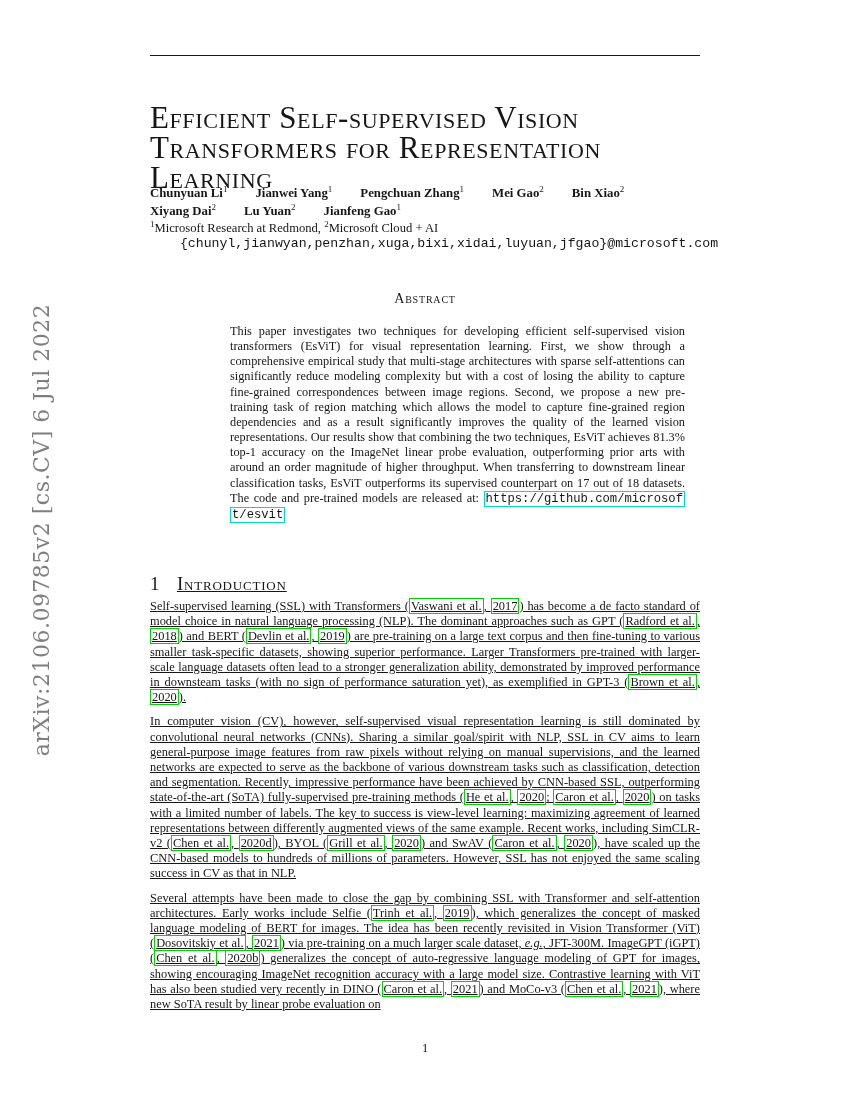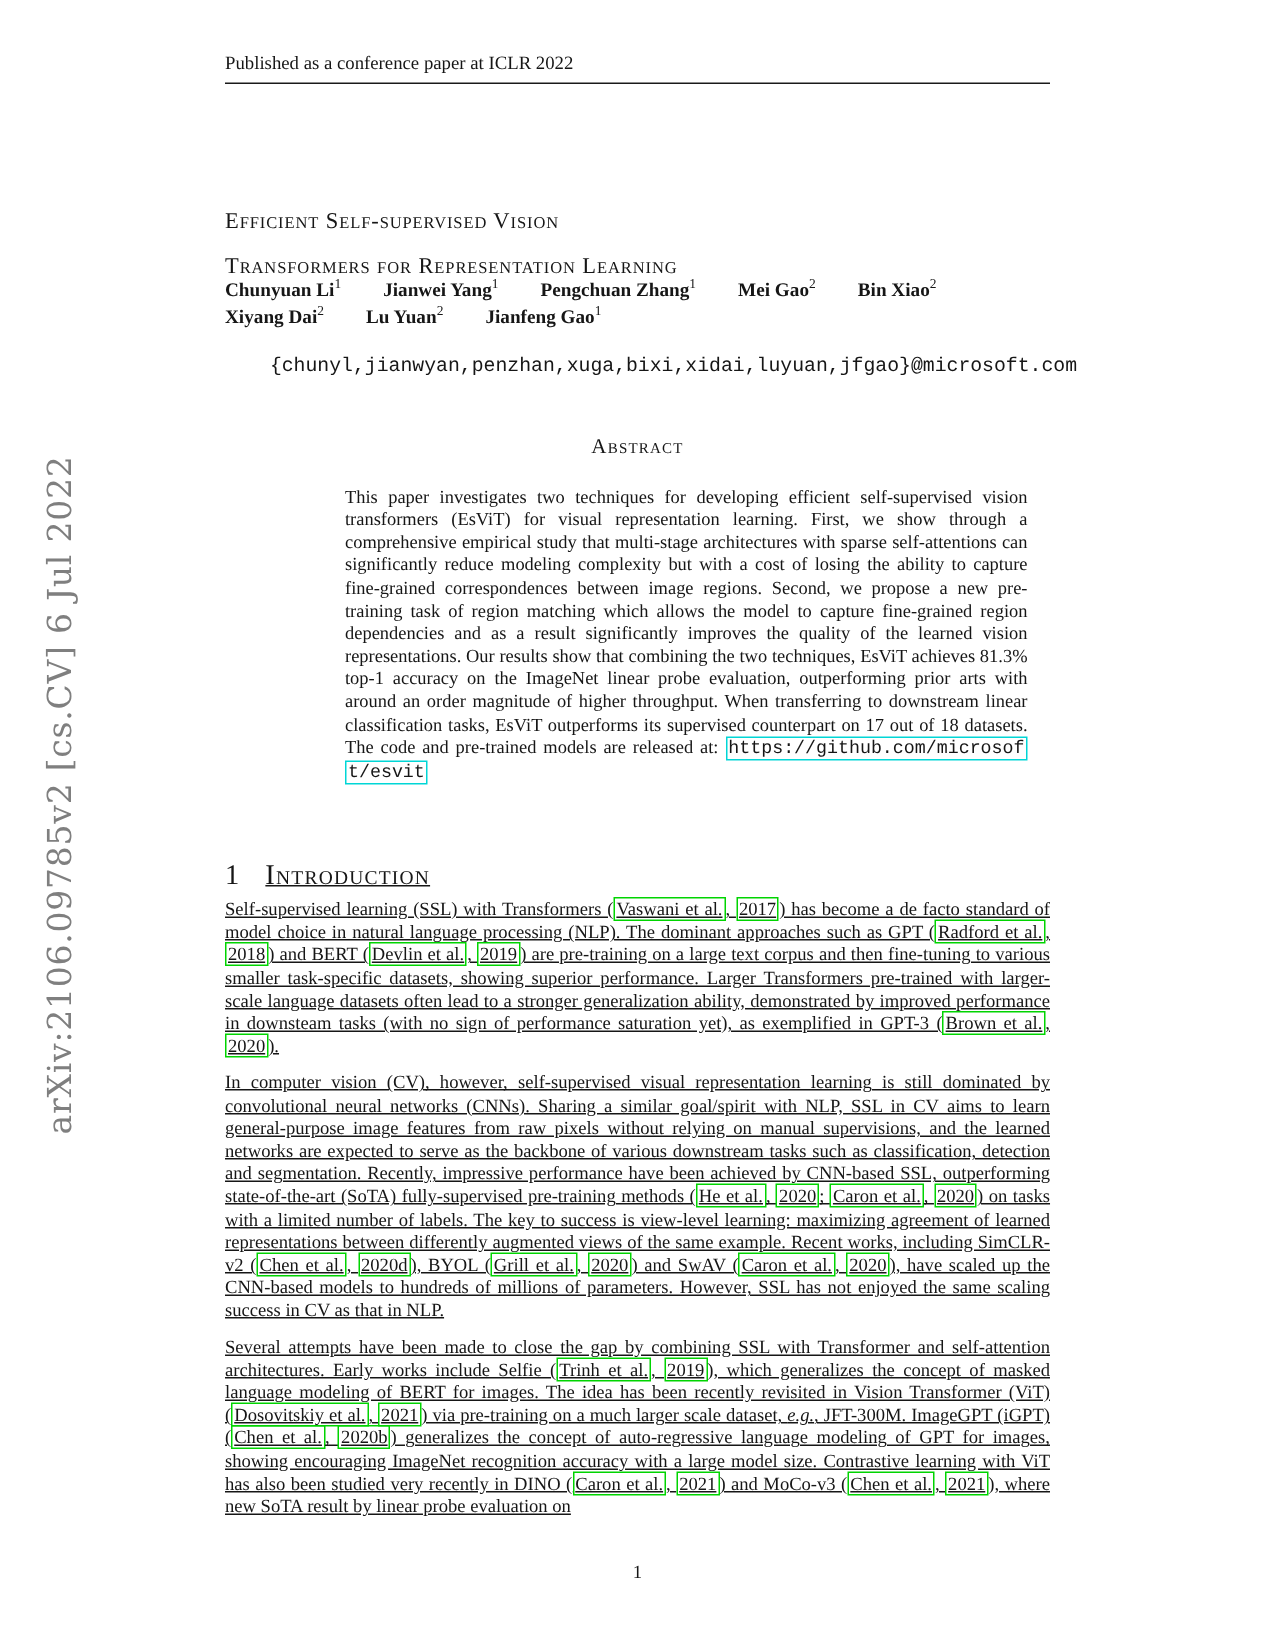--- a/index.html
+++ b/index.html
@@ -28,22 +28,22 @@
     transform: translate(-50%, -50%) rotate(-90deg);
     transform-origin: center;
     white-space: nowrap;
     font-family: "DejaVu Serif", serif;
     font-size: 22px;
     color: var(--watermark-color);
     letter-spacing: 0.5px;
   }
   .title {
     position: absolute; left: 150px; top: 103px; width: 560px;
-    font-size: 15px; line-height: 30px;
-    font-variant: small-caps; letter-spacing: 0.6px; margin-top: 30px;
+    font-size: 31px; line-height: 30px;
+    font-variant: small-caps; letter-spacing: 0.6px;
   }
   .authors {
     position: absolute; left: 150px; top: 185px; width: 568px;
     font-size: 12.8px; line-height: 17.5px; font-weight: bold;
     display: flex; flex-wrap: wrap; column-gap: 28px;
   }
   .author sup { font-weight: normal; }
   sup { font-size: 9px; line-height: 0; vertical-align: super; }
   .affiliation {
     position: absolute; left: 150px; top: 221px; width: 560px;
@@ -90,41 +90,41 @@
   .page-number {
     position: absolute; left: 0; top: 1041px; width: 850px;
     text-align: center; font-size: 12.5px;
   }
 </style>
 </head>
 <body>
 
 <div class="page" style="--cite-color: #00d400; --url-color: #00d6d6; --watermark-color: #7f7f7f;">
 
-  <div class="header">Published as a conference paper at ICLR 2022</div>
   <div class="header-rule"></div>
 
   <div class="watermark">arXiv:2106.09785v2  [cs.CV]  6 Jul 2022</div>
 
   <div class="title">
     <div>Efficient Self-supervised Vision</div>
     <div>Transformers for Representation Learning</div>
   </div>
 
   <div class="authors">
       <span class="author">Chunyuan Li<sup>1</sup></span>
       <span class="author">Jianwei Yang<sup>1</sup></span>
       <span class="author">Pengchuan Zhang<sup>1</sup></span>
       <span class="author">Mei Gao<sup>2</sup></span>
       <span class="author">Bin Xiao<sup>2</sup></span>
       <span class="author">Xiyang Dai<sup>2</sup></span>
       <span class="author">Lu Yuan<sup>2</sup></span>
       <span class="author">Jianfeng Gao<sup>1</sup></span>
     </div>
 
+  <div class="affiliation"><sup>1</sup>Microsoft Research at Redmond, <sup>2</sup>Microsoft Cloud + AI</div>
 
   <div class="email">{chunyl,jianwyan,penzhan,xuga,bixi,xidai,luyuan,jfgao}@microsoft.com</div>
 
   <div class="abstract-heading">Abstract</div>
 
   <div class="abstract-body">This paper investigates two techniques for developing efficient self-supervised vision transformers (EsViT) for visual representation learning. First, we show through a comprehensive empirical study that multi-stage architectures with sparse self-attentions can significantly reduce modeling complexity but with a cost of losing the ability to capture fine-grained correspondences between image regions. Second, we propose a new pre-training task of region matching which allows the model to capture fine-grained region dependencies and as a result significantly improves the quality of the learned vision representations. Our results show that combining the two techniques, EsViT achieves 81.3% top-1 accuracy on the ImageNet linear probe evaluation, outperforming prior arts with around an order magnitude of higher throughput. When transferring to downstream linear classification tasks, EsViT outperforms its supervised counterpart on 17 out of 18 datasets. The code and pre-trained models are released at: <span class="url-box">https://github.com/microsoft/esvit</span></div>
 
   <div class="section-heading">
     <span class="sec-num">1</span><span class="sec-title">Introduction</span>
   </div>

